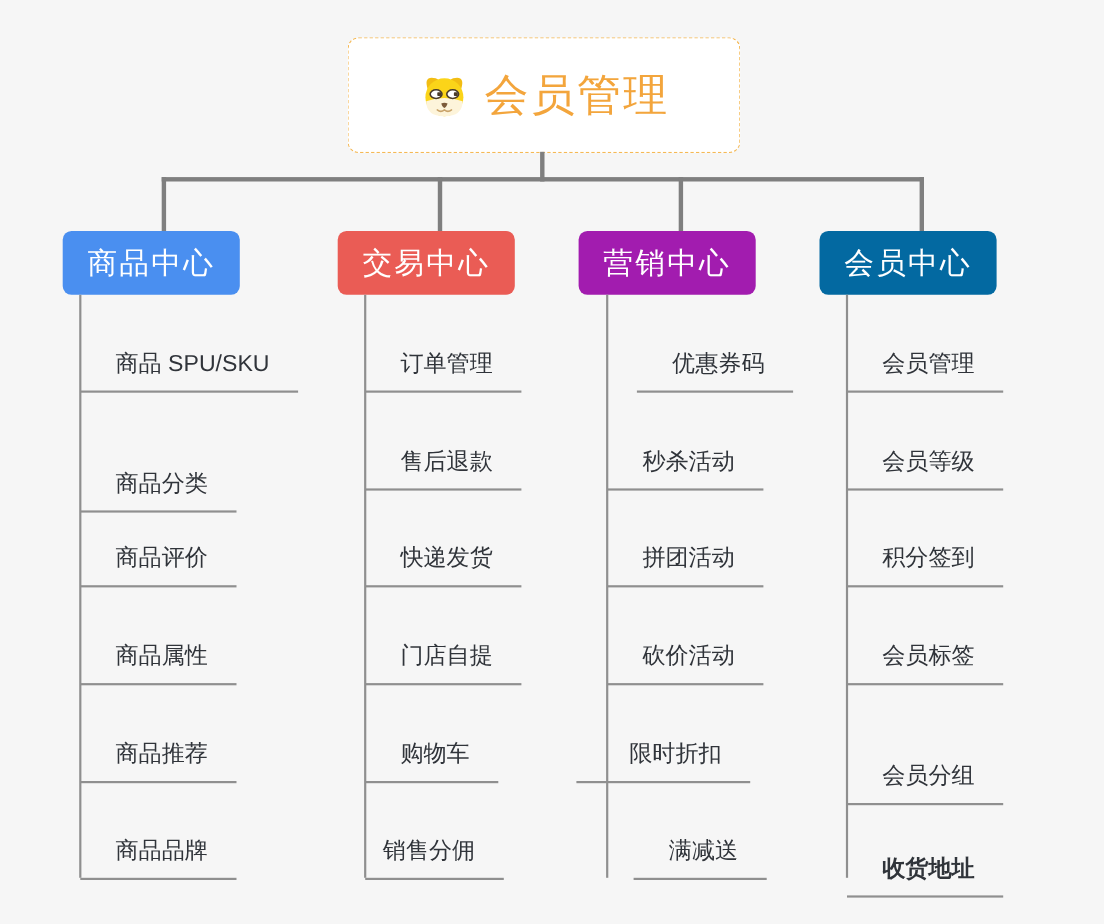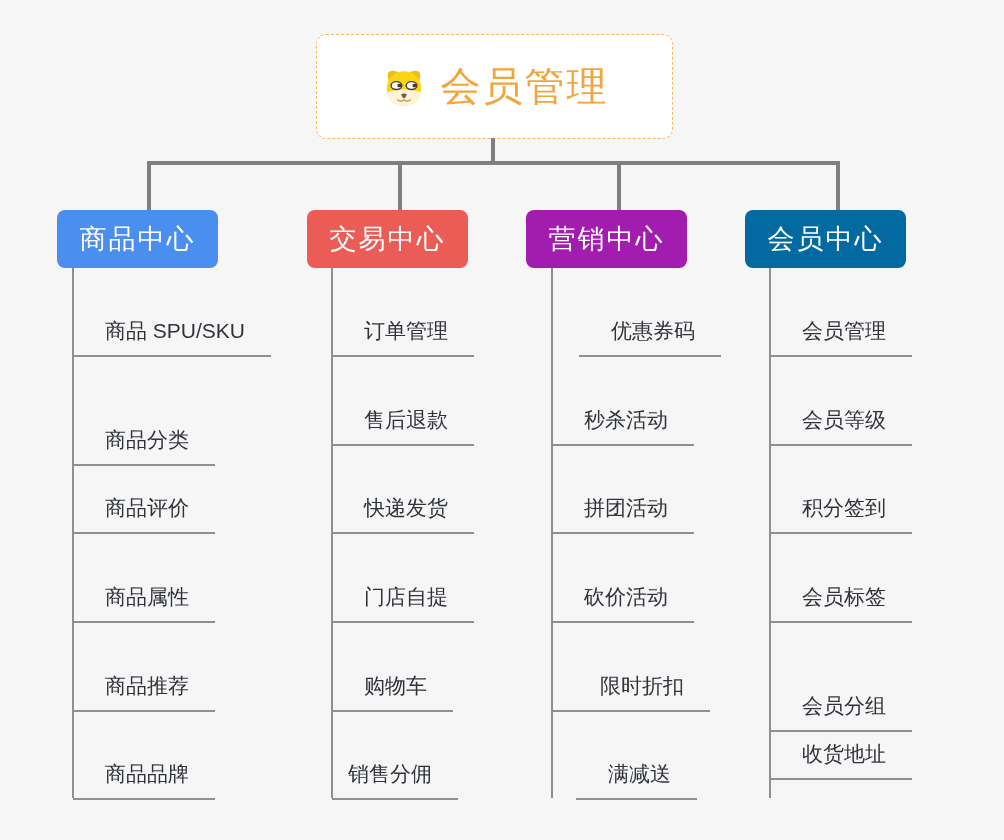--- a/index.html
+++ b/index.html
@@ -98,28 +98,28 @@
       <div class="child-item" style="left: 332px; top: 759px; padding-left: 16px;"><span>销售分佣</span></div>
       <div class="connector" style="left: 617px; top: 161px; width: 4px; height: 49px;"></div>
       <div class="branch-header" style="left: 526px; background: #a21caf;">
         <span>营销中心</span>
       </div>
       <div class="branch-line" style="left: 551px; top: 268px; height: 530px;"></div>
       <div class="child-item" style="left: 552px; top: 316px; margin-left: 27px;"><span>优惠券码</span></div>
       <div class="child-item" style="left: 552px; top: 405px;"><span>秒杀活动</span></div>
       <div class="child-item" style="left: 552px; top: 493px;"><span>拼团活动</span></div>
       <div class="child-item" style="left: 552px; top: 582px;"><span>砍价活动</span></div>
-      <div class="child-item" style="left: 552px; top: 671px; padding-left: 48px;"><span>限时折扣</span></div>
+      <div class="child-item" style="left: 524px; top: 671px; padding-left: 48px;"><span>限时折扣</span></div>
       <div class="child-item" style="left: 552px; top: 759px; margin-left: 24px;"><span>满减送</span></div>
       <div class="connector" style="left: 836px; top: 161px; width: 4px; height: 49px;"></div>
       <div class="branch-header" style="left: 745px; background: #0369a1;">
         <span>会员中心</span>
       </div>
       <div class="branch-line" style="left: 769px; top: 268px; height: 530px;"></div>
       <div class="child-item" style="left: 770px; top: 316px;"><span>会员管理</span></div>
       <div class="child-item" style="left: 770px; top: 405px;"><span>会员等级</span></div>
       <div class="child-item" style="left: 770px; top: 493px;"><span>积分签到</span></div>
       <div class="child-item" style="left: 770px; top: 582px;"><span>会员标签</span></div>
       <div class="child-item" style="left: 770px; top: 671px; margin-top: 20px;"><span>会员分组</span></div>
-      <div class="child-item" style="left: 770px; top: 739px;"><span>收货地址</span></div>
+      <div class="child-item" style="left: 770px; top: 775px; font-weight: bold;"><span>收货地址</span></div>
     </div>
 
 </div>
 
 </body></html>

